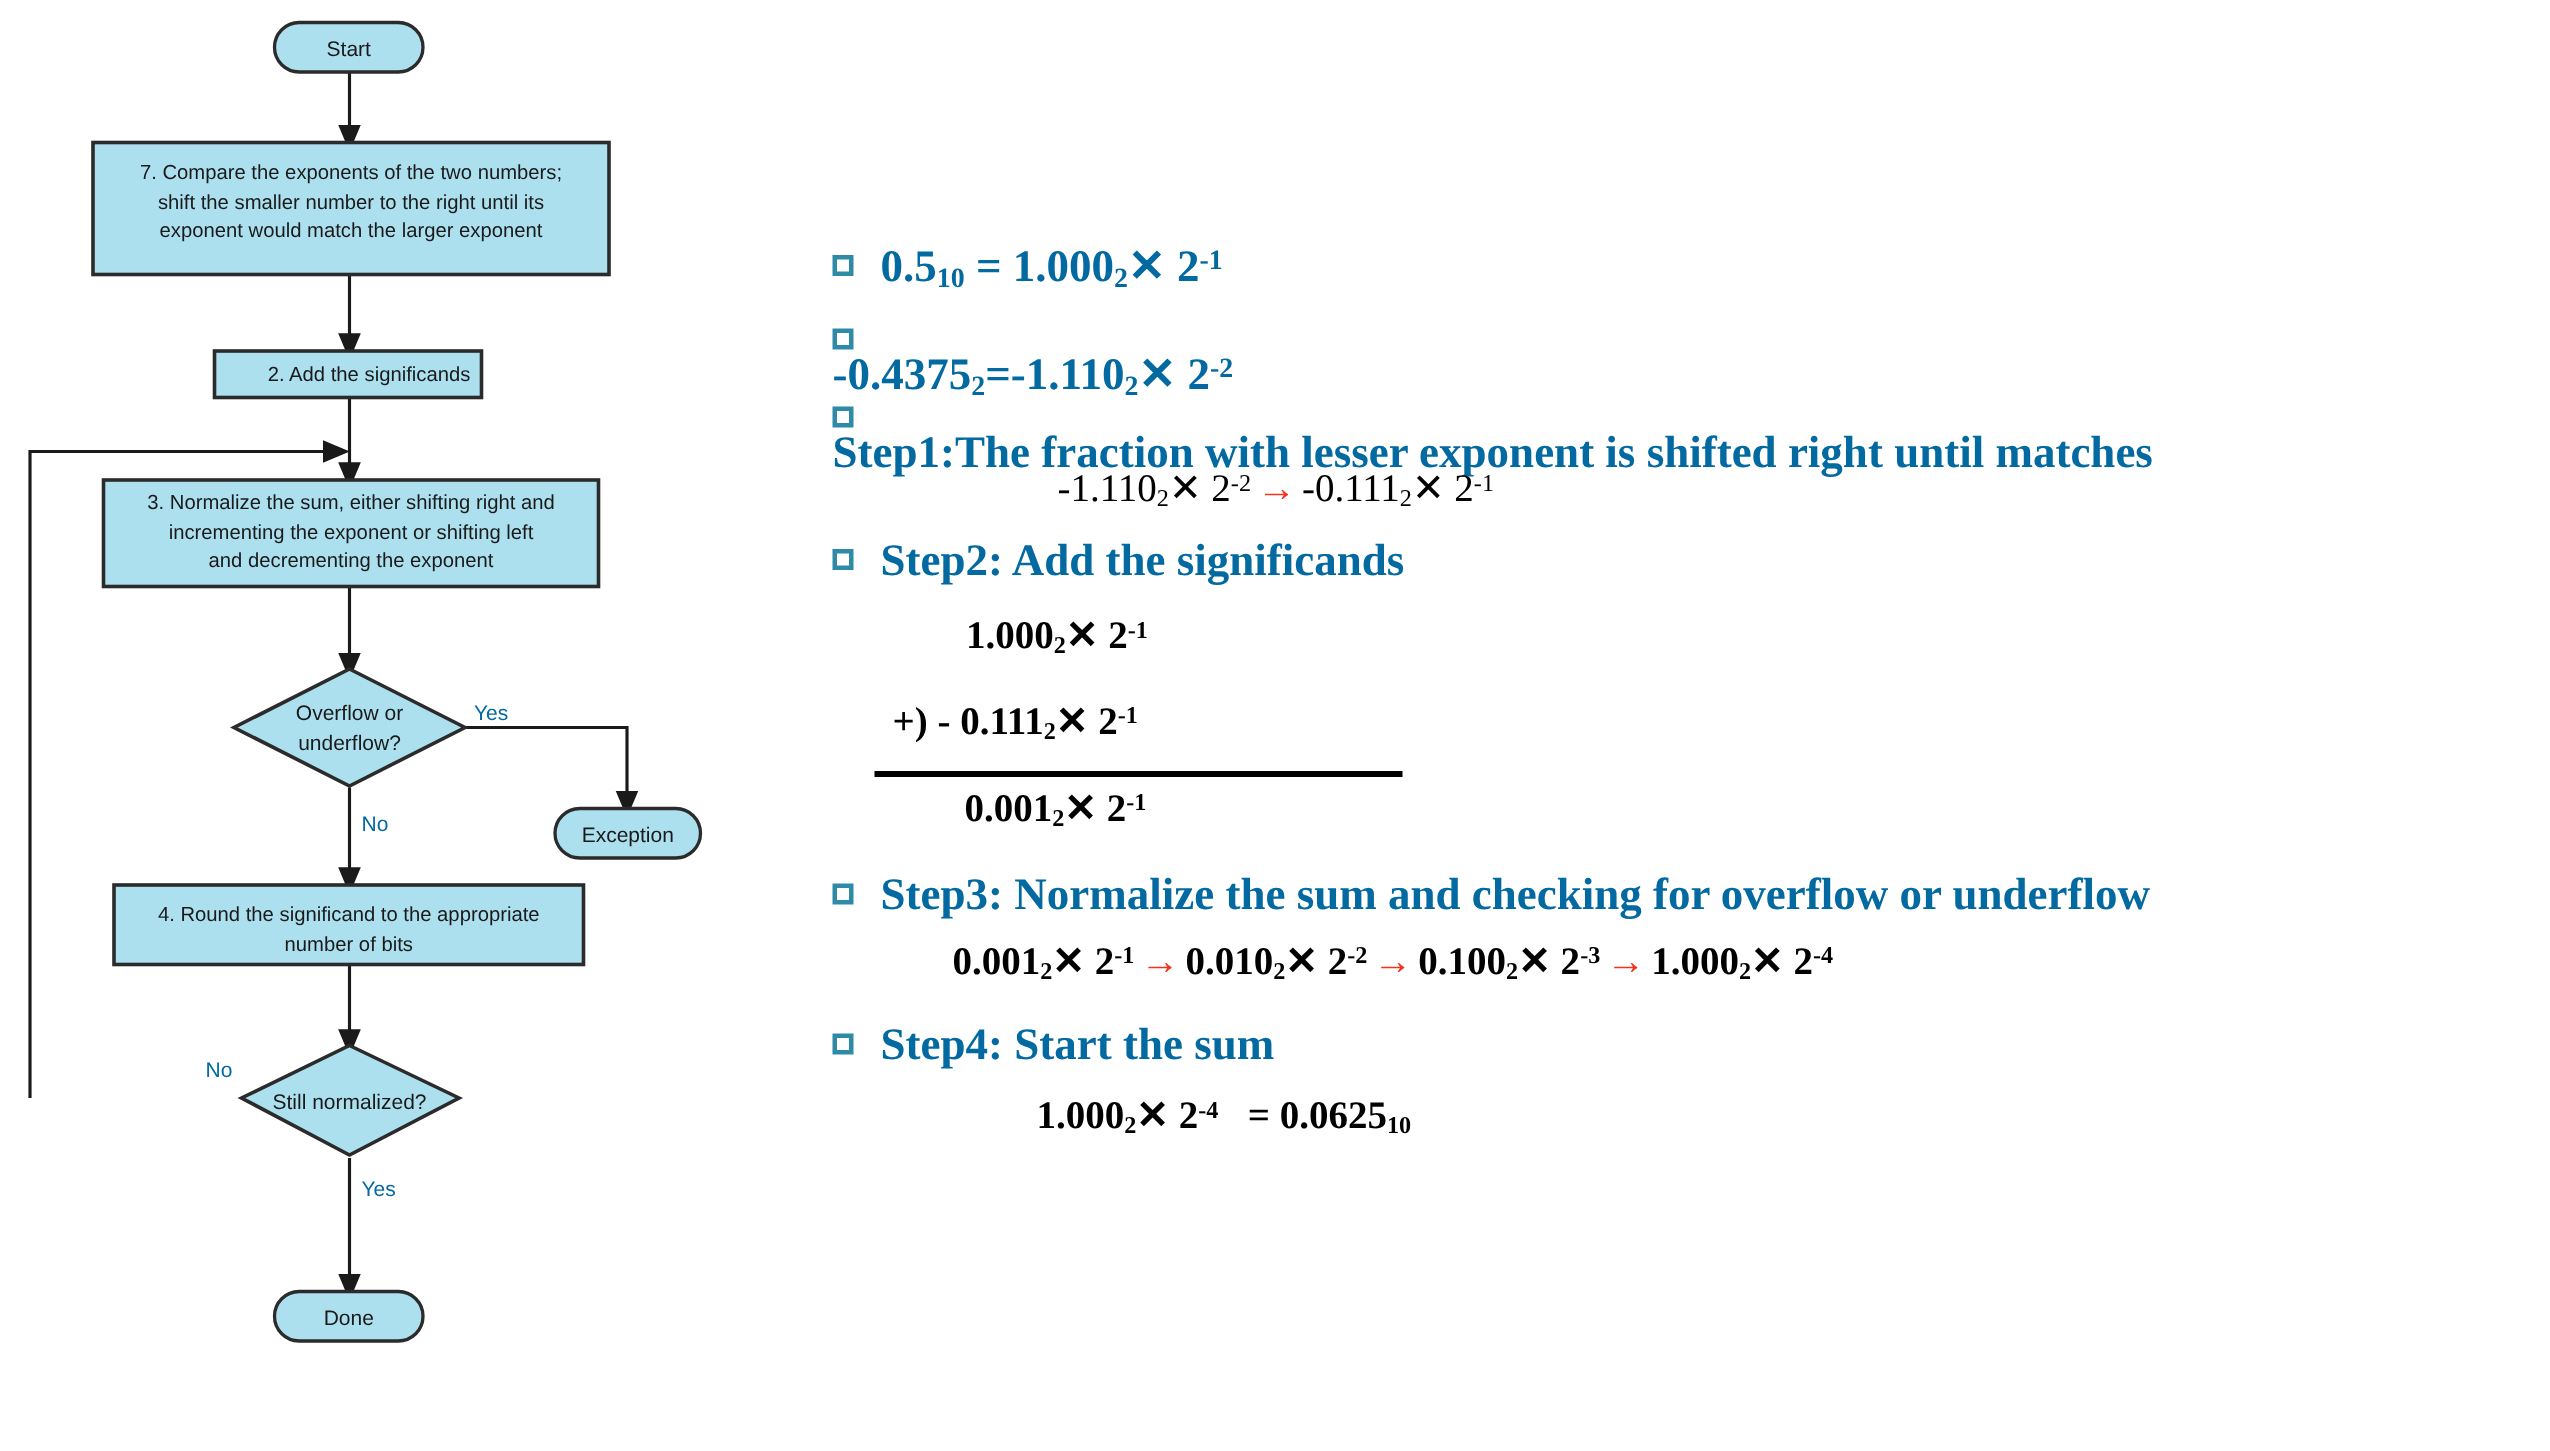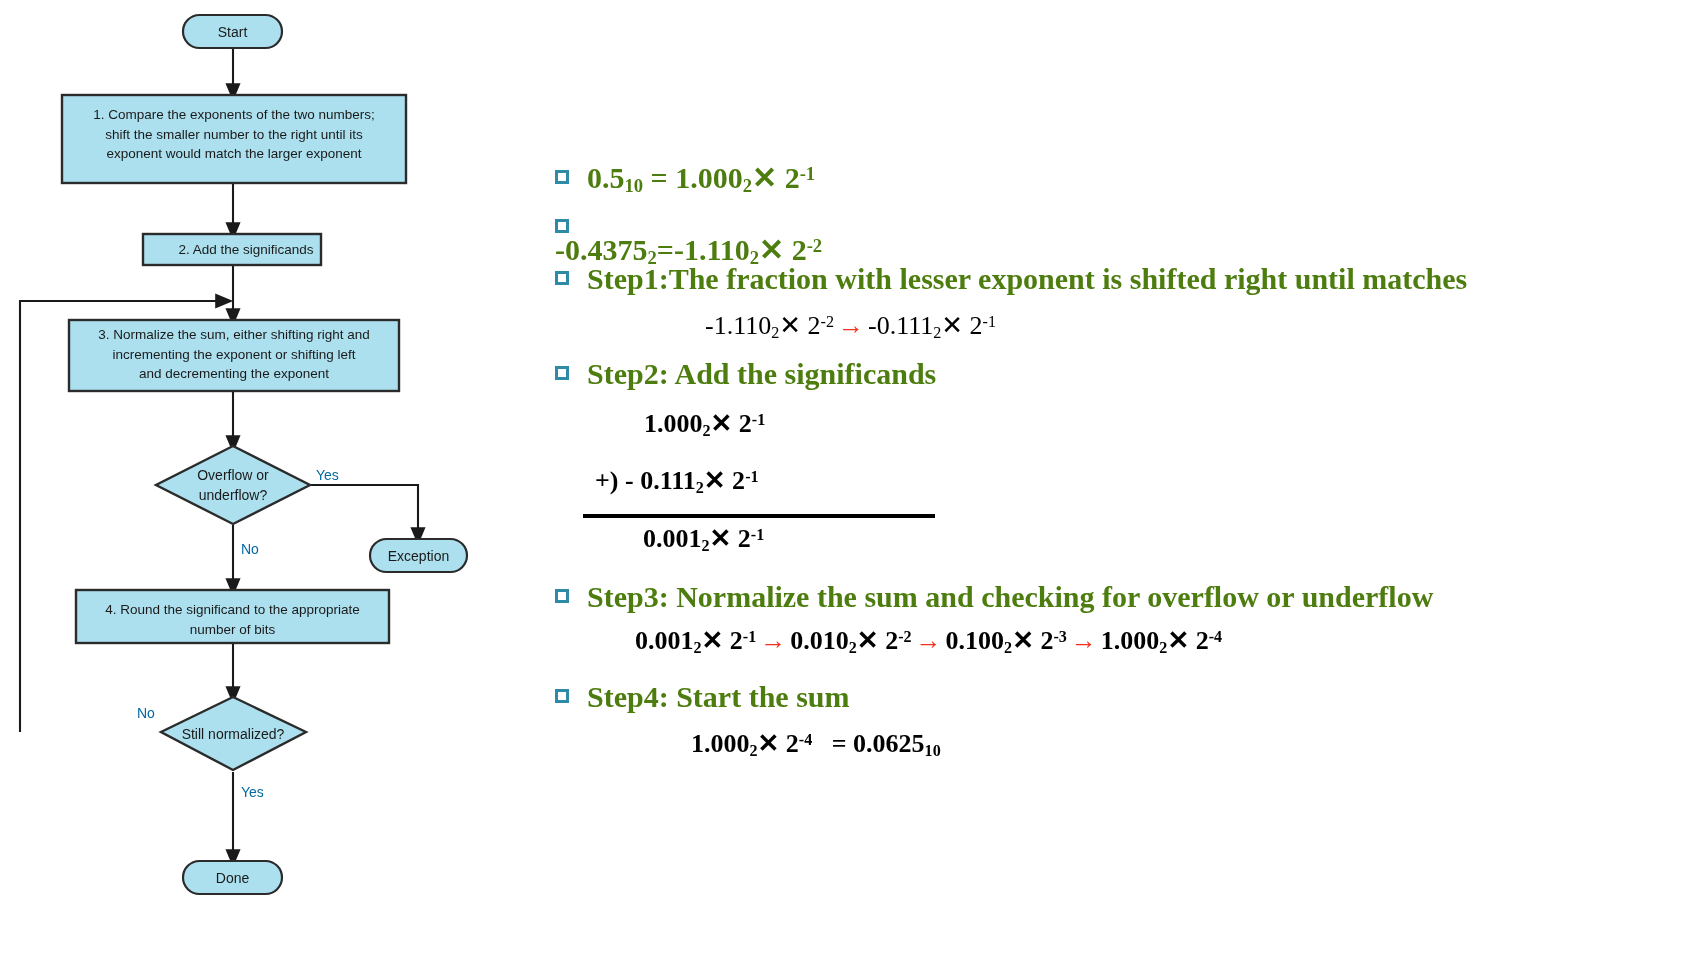--- a/index.html
+++ b/index.html
@@ -62,21 +62,21 @@
     background: #ffffff;
     box-sizing: border-box;
     margin-top: 9px;
     margin-right: 18px;
     flex: 0 0 auto;
   }
   .b-text {
     font-family: "Liberation Serif", serif;
     font-weight: bold;
     font-size: 30px;
-    color: #4d7c0f;
+    color: #0369a1;
     line-height: 1.1;
     white-space: nowrap;
   }
   .sub-line {
     position: absolute;
     font-family: "Liberation Serif", serif;
     font-size: 26px;
     color: #000000;
     white-space: nowrap;
     line-height: 1.1;
@@ -153,21 +153,21 @@
     </g>
 
     <g>
       <rect x="183" y="849" width="99" height="33" rx="16.5" ry="16.5" fill="#ace0ef" stroke="#2b2b2b" stroke-width="2.2"></rect>
     </g>
   </svg>
 
   
   <div class="fc-label term-label" style="left:183px; top:10px; width:99px;">Start</div>
 
-  <div class="fc-label box-label" style="left:66px; top:93px; width:336px;">1.  Compare the exponents of the two numbers;
+  <div class="fc-label box-label" style="left:66px; top:93px; width:336px;">7.  Compare the exponents of the two numbers;
 shift the smaller number to the right until its
 exponent would match the larger exponent</div>
 
   <div class="fc-label box-label" style="left:143px; top:228px; width:206px;">2. Add the significands</div>
 
   <div class="fc-label box-label" style="left:73px; top:313px; width:322px;">3. Normalize the sum, either shifting right and
 incrementing the exponent or shifting left
 and decrementing the exponent</div>
 
   <div class="fc-label dia-label" style="left:173px; top:453px; width:120px;">Overflow or
@@ -194,21 +194,21 @@
   <div class="bullet-row" style="left:55px; top:161px;">
     <span class="bullet-sq"></span>
     <span class="b-text">0.5<sub>10</sub> = 1.000<sub>2</sub>✕ 2<sup>-1</sup></span>
   </div>
 
   <div class="bullet-row" style="left:55px; top:210px;flex-direction:column;">
     <span class="bullet-sq"></span>
     <span class="b-text">-0.4375<sub>2</sub>=-1.110<sub>2</sub>✕ 2<sup>-2</sup></span>
   </div>
 
-  <div class="bullet-row" style="left:55px; top:262px;">
+  <div class="bullet-row" style="left:55px; top:262px;flex-direction:column;">
     <span class="bullet-sq"></span>
     <span class="b-text">Step1:The fraction with lesser exponent is shifted right until matches</span>
   </div>
 
   <div class="sub-line" style="left:205px; top:312px;">-1.110<sub>2</sub>✕ 2<sup>-2</sup><span class="arrow-red">→</span>-0.111<sub>2</sub>✕ 2<sup>-1</sup></div>
 
   <div class="bullet-row" style="left:55px; top:357px;">
     <span class="bullet-sq"></span>
     <span class="b-text">Step2:  Add the significands</span>
   </div>

